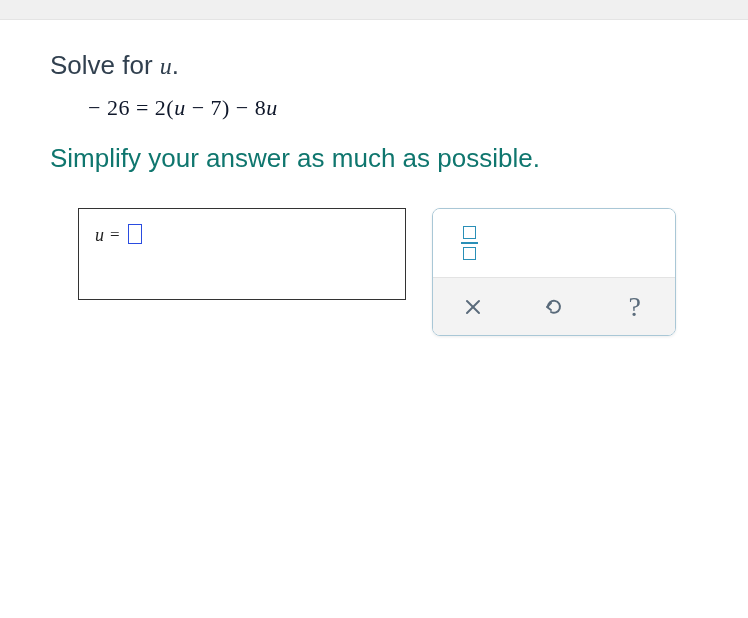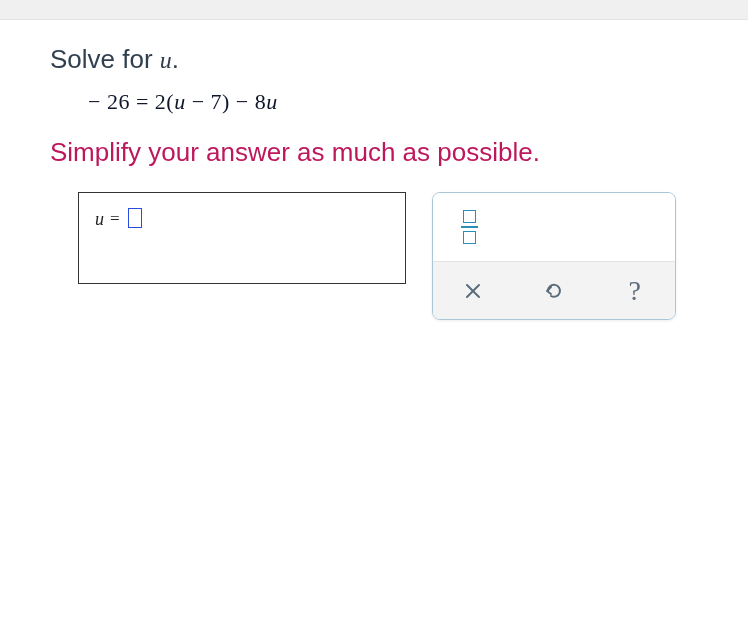--- a/index.html
+++ b/index.html
@@ -11,21 +11,21 @@
     width: 748px;
     height: 618px;
     overflow: hidden;
   }
   .topbar {
     height: 20px;
     background: #f0f0f0;
     border-bottom: 1px solid #e4e4e4;
   }
   .content {
-    padding: 24px 50px 0 50px;
+    padding: 30px 50px 0 50px;
     color: #2e3b4e;
   }
   .prompt-line {
     font-size: 26px;
     color: #31404f;
     margin-bottom: 14px;
   }
   .prompt-line .var {
     font-style: italic;
     font-family: "Times New Roman", serif;
@@ -35,22 +35,22 @@
     font-family: "Times New Roman", serif;
     font-size: 22px;
     padding-left: 38px;
     margin-bottom: 22px;
     color: #0f172a;
     letter-spacing: 0.5px;
   }
   .equation .it { font-style: italic; }
   .instruction {
     font-size: 26px;
-    color: #be185d;
-    margin-bottom: 24px;
+    color: #0f766e;
+    margin-bottom: 34px;
   }
   .work-row {
     display: flex;
     align-items: flex-start;
     gap: 26px;
     padding-left: 28px;
   }
   .answer-box {
     width: 328px;
     height: 92px;

